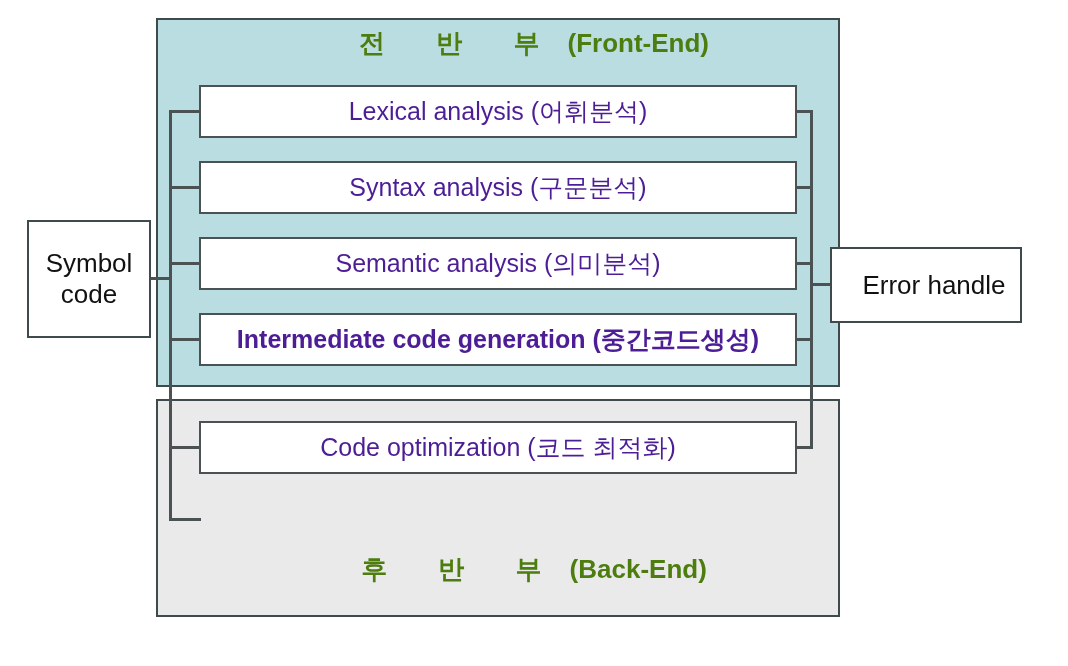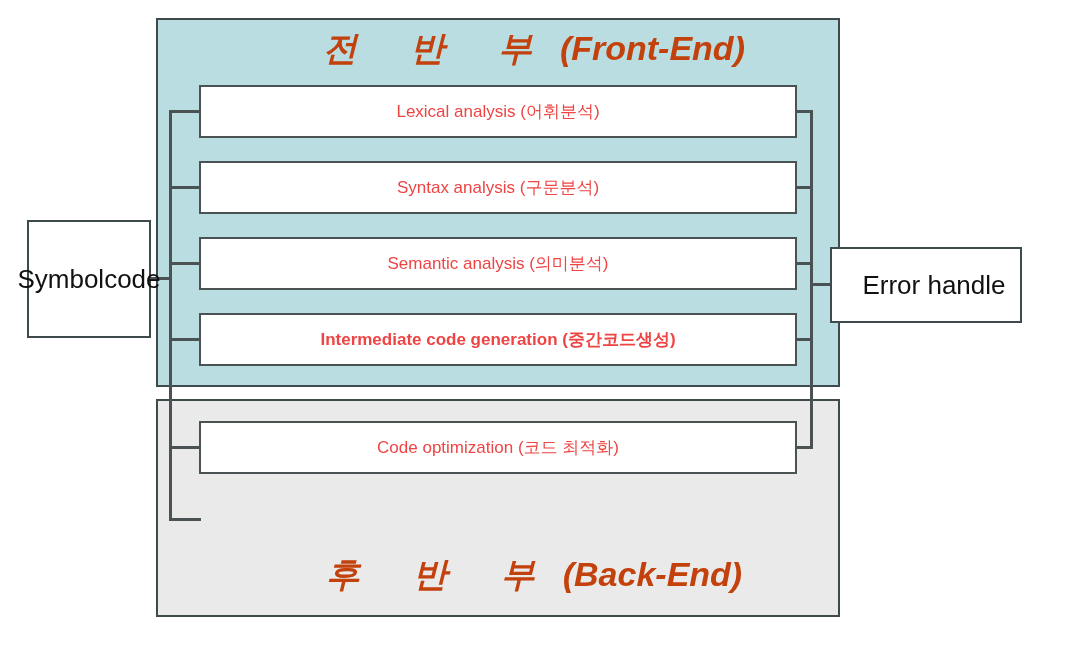--- a/index.html
+++ b/index.html
@@ -41,47 +41,46 @@
     background: #eaeaea;
   }
 
   
   .panel-caption {
     position: absolute;
     left: 0;
     width: 100%;
     text-align: center;
     font-weight: bold;
-    font-size: 34px;
-    color: #c2410c;
+    font-size: 26px;
+    color: #4d7c0f;
     letter-spacing: 0px;
     white-space: nowrap;
-    font-style: italic;
   }
   #frontend-caption { top: 26px; }
   #backend-caption  { top: 552px; }
   .ko-wide {
     letter-spacing: 22px;
     margin-right: 6px;
   }
 
   
   .stage-box {
     position: absolute;
     box-sizing: border-box;
     left: 199px;
     width: 598px;
     height: 53px;
     background: #ffffff;
     border: 2px solid #4a5254;
     display: flex;
     align-items: center;
     justify-content: center;
-    font-size: 17px;
-    color: #ef4444;
+    font-size: 25px;
+    color: #4c1d95;
     white-space: nowrap;
     z-index: 4;
   }
   #stage-lexical      { top: 85px; }
   #stage-syntax       { top: 161px; }
   #stage-semantic     { top: 237px; }
   #stage-intermediate { top: 313px; font-weight: bold; }
   #stage-optimization { top: 421px; }
   #stage-codegen      { top: 493px; }
 
@@ -98,21 +97,21 @@
     font-size: 26px;
     color: #111111;
     line-height: 1.18;
     z-index: 6;
   }
   #symbol-table-box {
     left: 27px;
     top: 220px;
     width: 124px;
     height: 118px;
-    flex-direction: row;
+    flex-direction: column;
   }
   #error-handle-box {
     left: 830px;
     top: 247px;
     width: 192px;
     height: 76px;
     white-space: nowrap;
     padding-left: 16px;
   }
 

